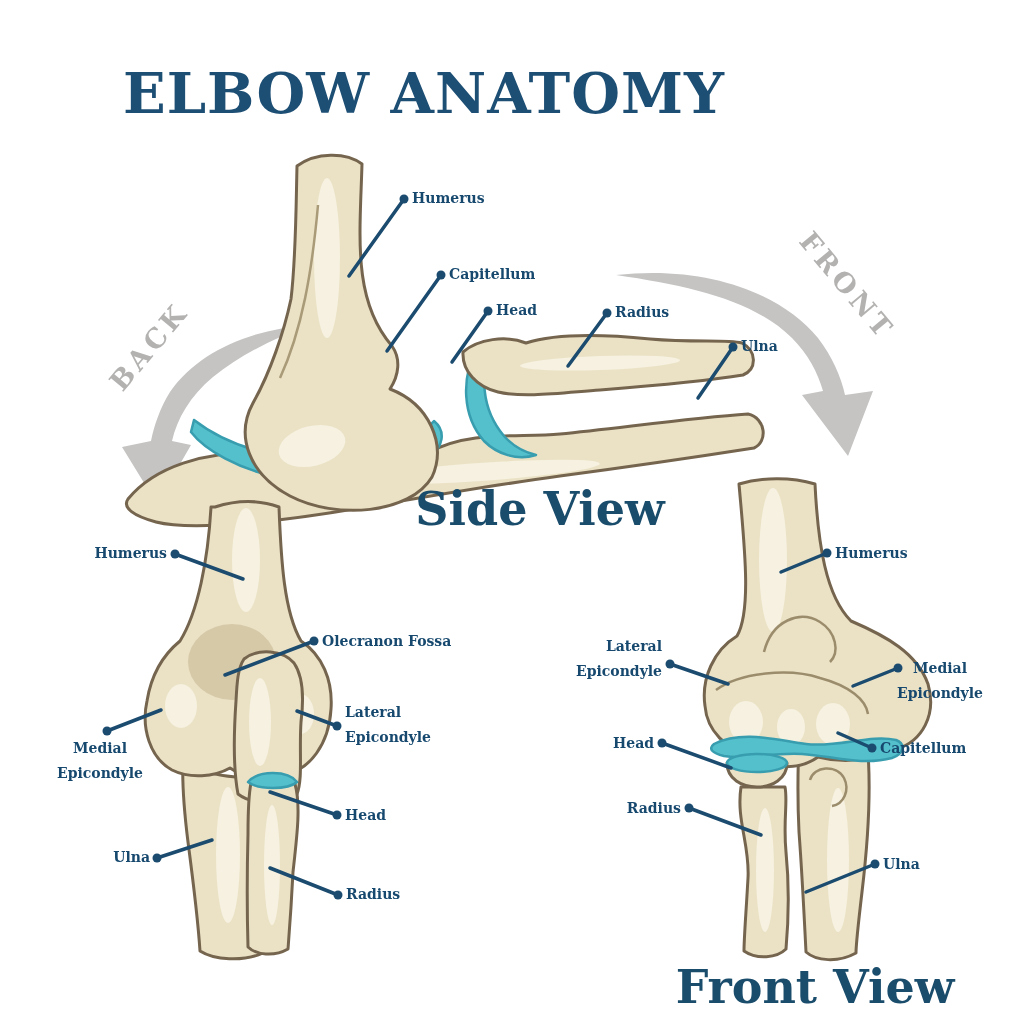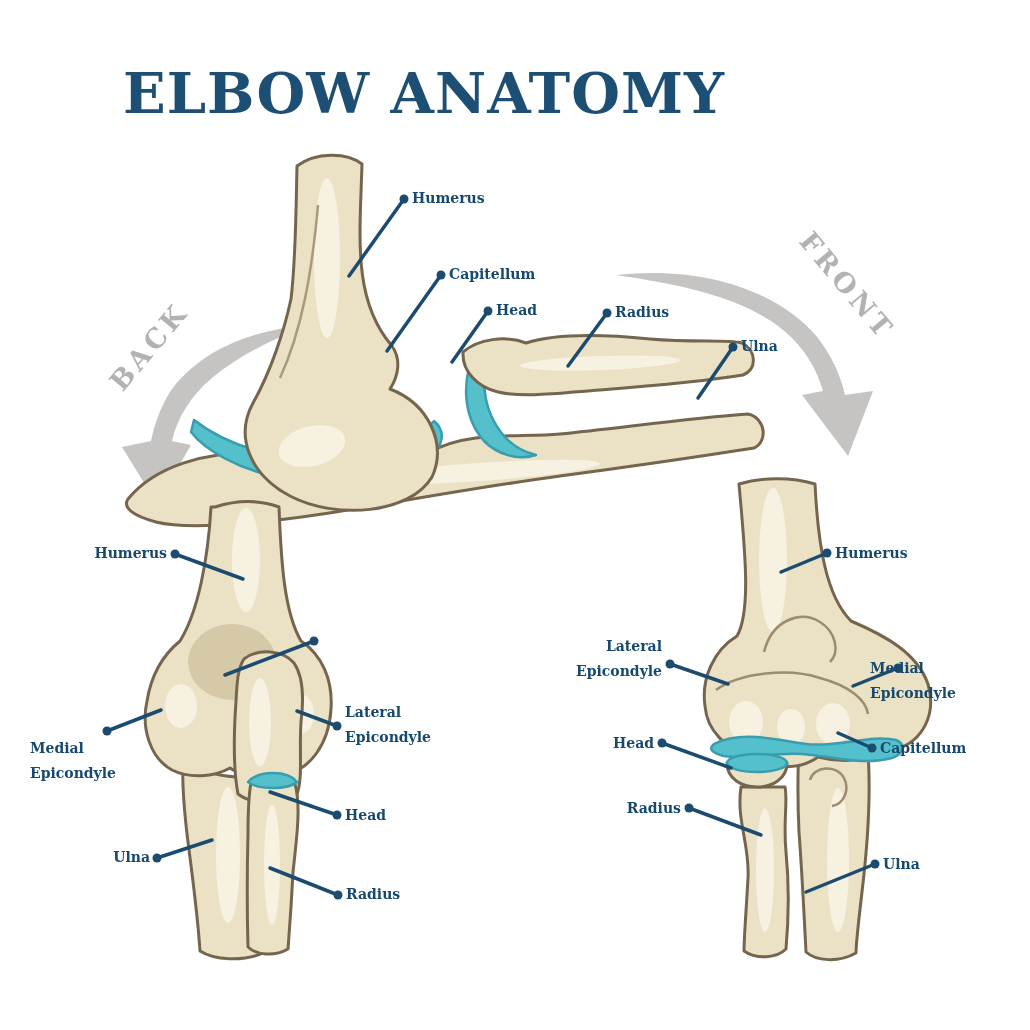--- a/index.html
+++ b/index.html
@@ -5,21 +5,21 @@
   html,body{margin:0;padding:0;background:#ffffff;}
   #stage{position:relative;width:1030px;height:1030px;background:#ffffff;overflow:hidden;
          font-family:"DejaVu Serif","Liberation Serif",serif;}
   #art{position:absolute;left:0;top:0;}
   .title{position:absolute;left:0;top:60px;width:848px;text-align:center;
          font-size:56px;font-weight:bold;color:#1d4e74;letter-spacing:1px;}
   .caption{position:absolute;font-size:46px;font-weight:bold;color:#1a4c6b;text-align:center;width:300px;}
   .lbl{position:absolute;font-size:14px;font-weight:bold;color:#17496f;line-height:25px;white-space:nowrap;}
   .lbl.wrap{white-space:normal;width:140px;}
   .lbl.r{text-align:right;}
-  .lbl.c{}
+  .lbl.c{text-align:center;}
   .arrow-lbl{position:absolute;font-size:27px;font-weight:bold;color:#b3b2b1;
              letter-spacing:4px;text-align:center;}
   .rot-back{left:84px;top:331px;width:130px;transform:rotate(-50deg);}
   .rot-front{left:772px;top:270px;width:150px;transform:rotate(50deg);}
 </style>
 </head>
 <body>
 
 <div id="stage">
 
@@ -139,29 +139,32 @@
   <div class="title">ELBOW ANATOMY</div>
 
   <div class="arrow-lbl rot-back">BACK</div>
   <div class="arrow-lbl rot-front">FRONT</div>
 
   <div class="lbl" style="left:412px;top:186px;">Humerus</div>
   <div class="lbl" style="left:449px;top:262px;">Capitellum</div>
   <div class="lbl" style="left:496px;top:298px;">Head</div>
   <div class="lbl" style="left:615px;top:300px;">Radius</div>
   <div class="lbl" style="left:741px;top:334px;">Ulna</div>
+  <div class="caption" style="left:390px;top:482px;">Side View</div>
 
   <div class="lbl r" style="left:0;width:167px;top:541px;">Humerus</div>
+  <div class="lbl" style="left:322px;top:629px;">Olecranon Fossa</div>
   <div class="lbl wrap" style="left:345px;top:700px;">Lateral Epicondyle</div>
   <div class="lbl wrap c" style="left:30px;top:736px;">Medial Epicondyle</div>
   <div class="lbl" style="left:345px;top:803px;">Head</div>
   <div class="lbl r" style="left:40px;width:110px;top:845px;">Ulna</div>
   <div class="lbl" style="left:346px;top:882px;">Radius</div>
 
   <div class="lbl" style="left:835px;top:541px;">Humerus</div>
   <div class="lbl wrap r" style="left:522px;top:634px;">Lateral Epicondyle</div>
   <div class="lbl wrap c" style="left:870px;top:656px;">Medial Epicondyle</div>
   <div class="lbl r" style="left:574px;width:80px;top:731px;">Head</div>
   <div class="lbl" style="left:880px;top:736px;">Capitellum</div>
   <div class="lbl r" style="left:581px;width:100px;top:796px;">Radius</div>
   <div class="lbl" style="left:883px;top:852px;">Ulna</div>
+  <div class="caption" style="left:665px;top:960px;">Front View</div>
 
 </div>
 
 </body></html>

